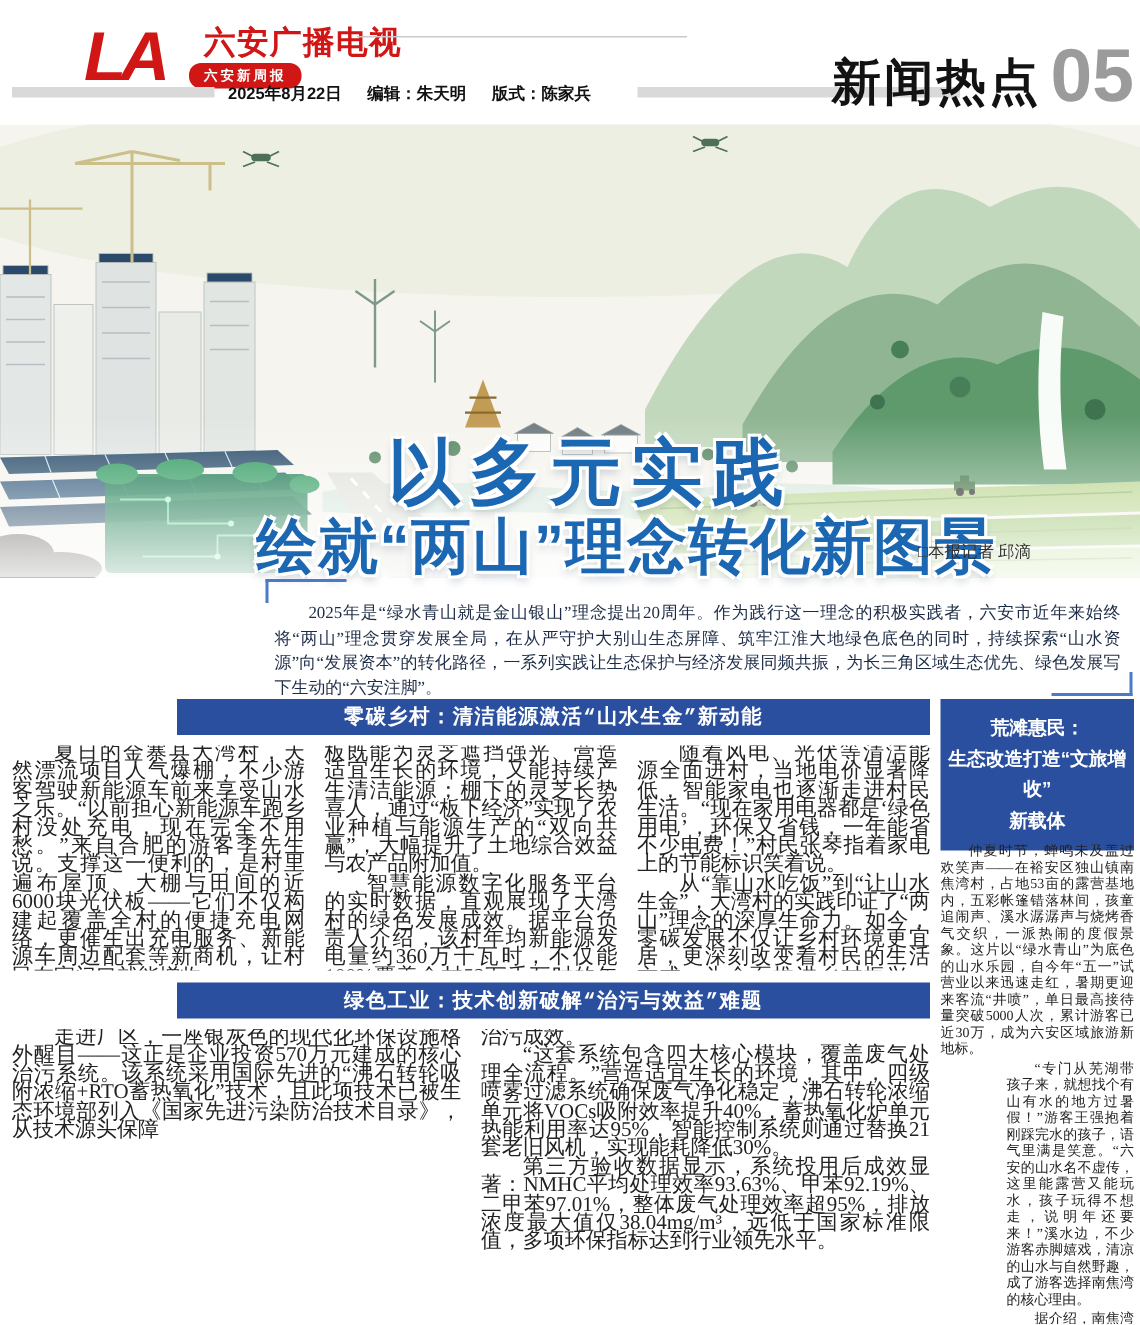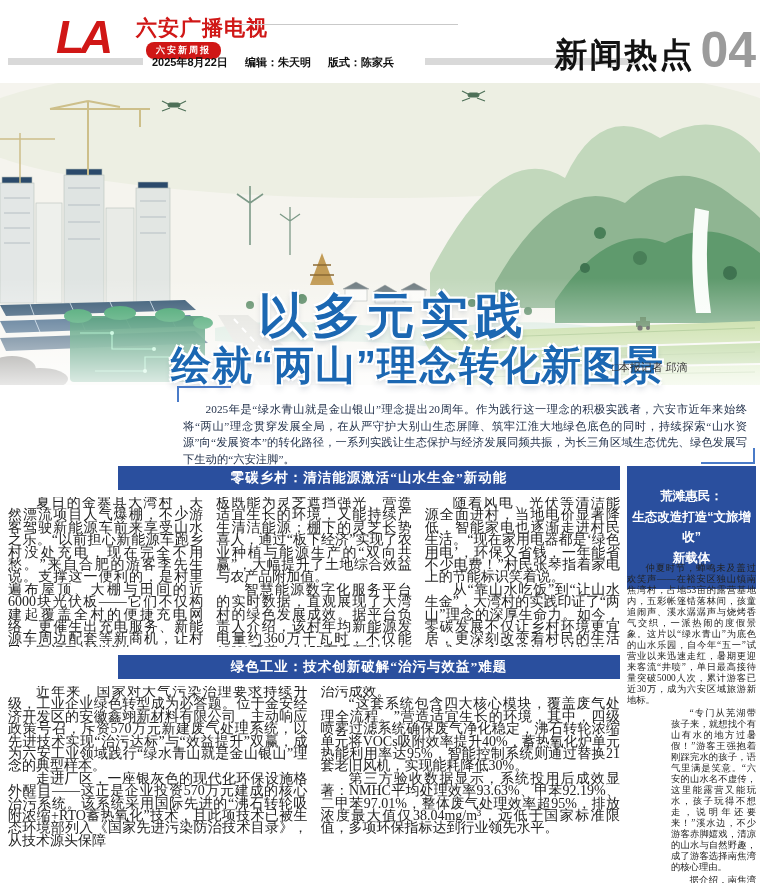--- a/index.html
+++ b/index.html
@@ -5,21 +5,21 @@
   html,body{margin:0;padding:0;background:#fff;}
   .page{position:relative;width:760px;height:883px;background:#fff;overflow:hidden;
         font-family:"Liberation Serif","DejaVu Serif",serif;color:#222;}
   
   .masthead{position:absolute;left:0;top:0;width:760px;height:84px;}
   .monogram{position:absolute;left:56px;top:10px;font-family:"Liberation Sans","DejaVu Sans",sans-serif;
             font-weight:900;font-style:italic;font-size:46px;color:#d01716;letter-spacing:-4px;}
   .logo-title{position:absolute;left:136px;top:14px;font-weight:bold;font-size:21px;color:#d01716;
               font-family:"Liberation Serif","DejaVu Serif",serif;letter-spacing:1px;}
   .logo-rule{position:absolute;left:238px;top:24px;width:220px;height:1px;background:#c9c9c9;}
-  .logo-badge{position:absolute;left:146px;top:42px;background:#d01716;color:#fff;font-size:9px;
+  .logo-badge{position:absolute;left:126px;top:42px;background:#d01716;color:#fff;font-size:9px;
               font-weight:bold;padding:2px 10px;border-radius:8px;letter-spacing:2px;}
   .rule{position:absolute;height:7px;background:#d9d9d9;top:58px;}
   .rule.l{left:8px;width:135px;}
   .rule.r{left:425px;width:215px;}
   .date-text{position:absolute;left:152px;top:55px;font-family:"Liberation Sans","DejaVu Sans",sans-serif;
              font-weight:bold;font-size:11px;color:#111;white-space:nowrap;}
   .date-text span{margin-right:14px;}
   .page-head{position:absolute;right:4px;top:30px;display:flex;align-items:flex-end;
              font-family:"Liberation Sans","DejaVu Sans",sans-serif;}
   .hot-title{font-weight:900;font-size:33px;color:#121212;letter-spacing:2px;line-height:1;}
@@ -36,33 +36,33 @@
   .byline{position:absolute;left:612px;top:360px;font-size:11px;color:#333;}
   
   .intro-wrap{position:absolute;left:183px;top:390px;width:564px;height:68px;}
   .intro{font-size:11.3px;line-height:16.5px;text-align:justify;text-indent:2em;color:#1d2c46;}
   .bracket{position:absolute;width:52px;height:14px;border-color:#4a7bc8;border-style:solid;}
   .bracket.tl{left:-6px;top:-4px;border-width:2px 0 0 2px;}
   .bracket.br{right:-8px;bottom:-6px;border-width:0 2px 2px 0;}
   
   .content{position:absolute;left:0;top:460px;width:760px;height:423px;overflow:hidden;}
   .bar{position:absolute;left:118px;width:502px;height:24px;background:#2a4f9e;color:#fff;
-       font-family:Liberation Serif, serif;font-weight:bold;font-size:13.5px;
+       font-family:Liberation Mono, monospace;font-weight:bold;font-size:13.5px;
        display:flex;align-items:center;justify-content:center;letter-spacing:1px;}
   .bar.b1{top:6px;}
   .bar.b2{top:195px;}
   .cols{position:absolute;left:8px;width:612px;display:flex;gap:13px;}
   .cols.c1{top:37px;height:150px;}
   .cols.c2{top:226px;height:197px;}
   .col{flex:1;overflow:hidden;}
   .para{margin:0;font-size:14px;line-height:12.4px;text-align:justify;text-indent:2em;color:#222;}
   .para.cont{text-indent:0;}
   .sidebox{position:absolute;left:627px;top:6px;width:129px;background:#2a4f9e;color:#fff;
            font-family:"Liberation Sans","DejaVu Sans",sans-serif;font-weight:bold;font-size:12.5px;
-           text-align:center;padding:20px 3px;line-height:1.65;box-sizing:border-box;}
+           text-align:center;padding:9px 3px;line-height:1.65;box-sizing:border-box;}
   .sidebody{position:absolute;left:627px;top:103px;width:129px;height:320px;overflow:hidden;}
   .sidebody .para{font-size:9.3px;line-height:11px;}
   .sidebody .para+.para{margin-top:2px;margin-left:44px;}
 </style>
 </head>
 <body>
 
 <div class="page">
 
   <div class="masthead">
@@ -72,21 +72,21 @@
     <div class="logo-badge">六安新周报</div>
     <div class="rule l"></div>
     <div class="date-text">
       <span>2025年8月22日</span>
       <span>编辑：朱天明</span>
       <span>版式：陈家兵</span>
     </div>
     <div class="rule r"></div>
     <div class="page-head">
       <div class="hot-title">新闻热点</div>
-      <div class="page-num">04</div>
+      <div class="page-num">05</div>
     </div>
   </div>
 
   <div class="hero">
     <svg width="760" height="302" viewBox="0 0 760 302" xmlns="http://www.w3.org/2000/svg">
       <defs>
         <linearGradient id="fade" x1="0" y1="0" x2="0" y2="1">
           <stop offset="0" stop-color="#ffffff" stop-opacity="0"></stop>
           <stop offset="1" stop-color="#ffffff" stop-opacity=".85"></stop>
         </linearGradient>
@@ -239,21 +239,20 @@
       </div>
       <div class="col">
         <p class="para">随着风电、光伏等清洁能源全面进村，当地电价显著降低，智能家电也逐渐走进村民生活。“现在家用电器都是‘绿色用电’，环保又省钱，一年能省不少电费！”村民张琴指着家电上的节能标识笑着说。</p>
         <p class="para">从“靠山水吃饭”到“让山水生金”，大湾村的实践印证了“两山”理念的深厚生命力。如今，零碳发展不仅让乡村环境更宜居，更深刻改变着村民的生活方式，为全面推进乡村振兴、建设中国式现代化注入了强劲的绿色动能。</p>
       </div>
     </div>
 
     <div class="bar b2">绿色工业：技术创新破解“治污与效益”难题</div>
     <div class="cols c2">
       <div class="col">
-        <p class="para">近年来，国家对大气污染治理要求持续升级，工业企业绿色转型成为必答题。位于金安经济开发区的安徽鑫翊新材料有限公司，主动响应政策号召，斥资570万元新建废气处理系统，以先进技术实现“治污达标”与“效益提升”双赢，成为六安工业领域践行“绿水青山就是金山银山”理念的典型样本。</p>
         <p class="para">走进厂区，一座银灰色的现代化环保设施格外醒目——这正是企业投资570万元建成的核心治污系统。该系统采用国际先进的“沸石转轮吸附浓缩+RTO蓄热氧化”技术，且此项技术已被生态环境部列入《国家先进污染防治技术目录》，从技术源头保障</p>
       </div>
       <div class="col">
         <p class="para cont">治污成效。</p>
         <p class="para">“这套系统包含四大核心模块，覆盖废气处理全流程。”营造适宜生长的环境，其中，四级喷雾过滤系统确保废气净化稳定，沸石转轮浓缩单元将VOCs吸附效率提升40%，蓄热氧化炉单元热能利用率达95%，智能控制系统则通过替换21套老旧风机，实现能耗降低30%。</p>
         <p class="para">第三方验收数据显示，系统投用后成效显著：NMHC平均处理效率93.63%、甲苯92.19%、二甲苯97.01%，整体废气处理效率超95%，排放浓度最大值仅38.04mg/m³，远低于国家标准限值，多项环保指标达到行业领先水平。</p>
       </div>
     </div>
 
     <div class="sidebox">

